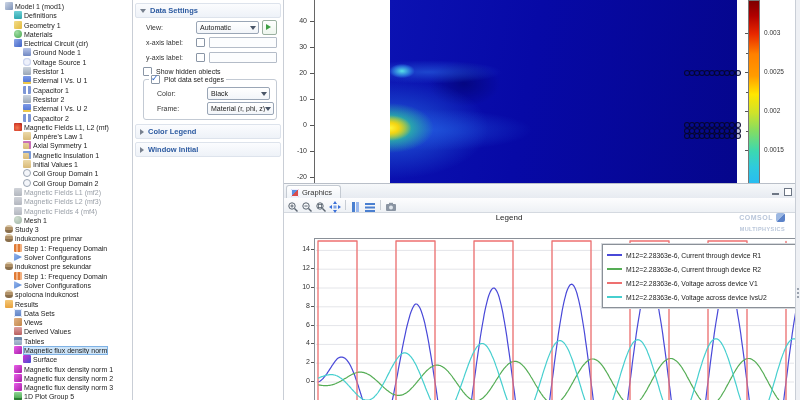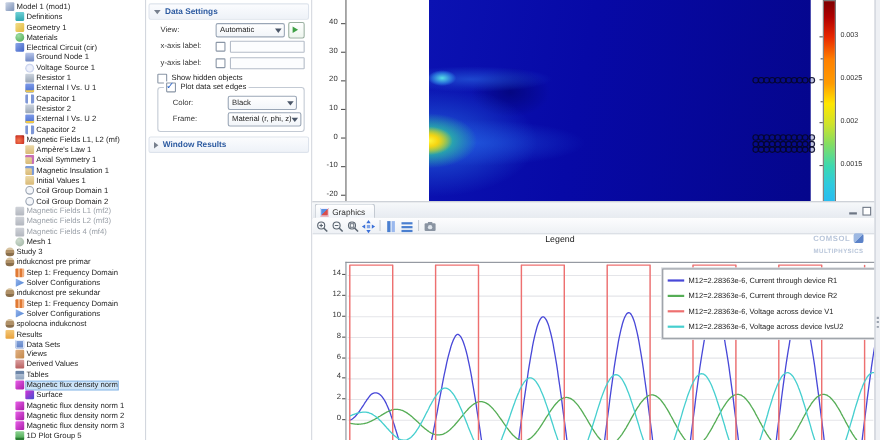--- a/index.html
+++ b/index.html
@@ -256,21 +256,25 @@
         <span class="flabel">Frame:</span>
         <span class="dd">
             <span class="ddval">Material  (r, phi, z)</span>
             <span class="ddarr"></span>
           </span>
       </div>
     </div>
 
     <div class="sec-hd">
         <span class="arr"></span>
-        <span>Window Results</span>
+        <span>Color Legend</span>
+      </div>
+    <div class="sec-hd">
+        <span class="arr"></span>
+        <span>Window Initial</span>
       </div>
   </section>
 
   <section id="graphics-top">
     <div id="hm-axis"></div>
     <div id="heatmap">
         <span class="coil" style="left:294px;top:69.5px"></span>
         <span class="coil" style="left:299.05px;top:69.5px"></span>
         <span class="coil" style="left:304.1px;top:69.5px"></span>
         <span class="coil" style="left:309.15px;top:69.5px"></span>

